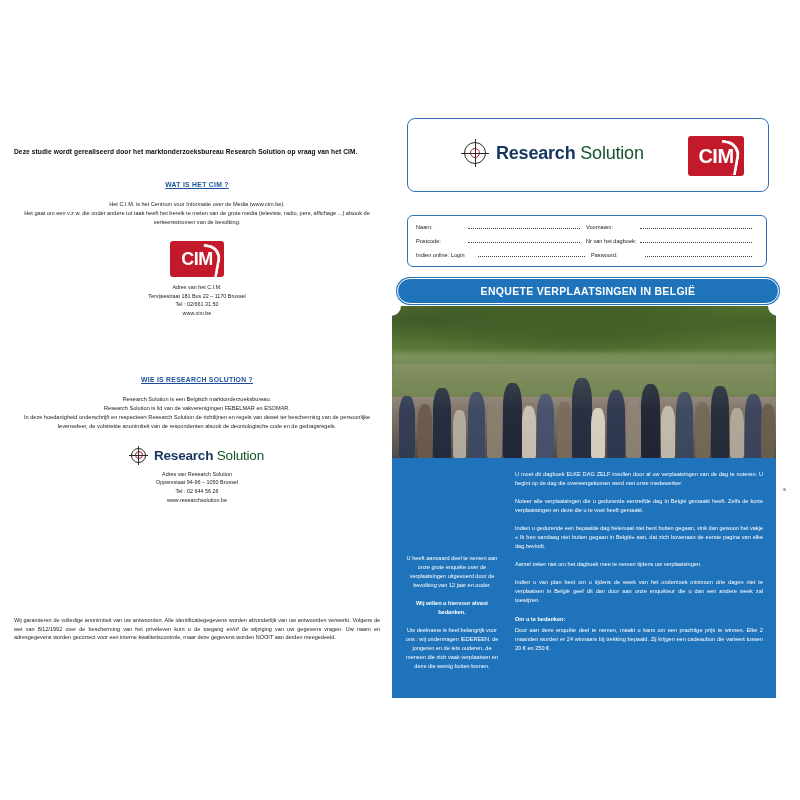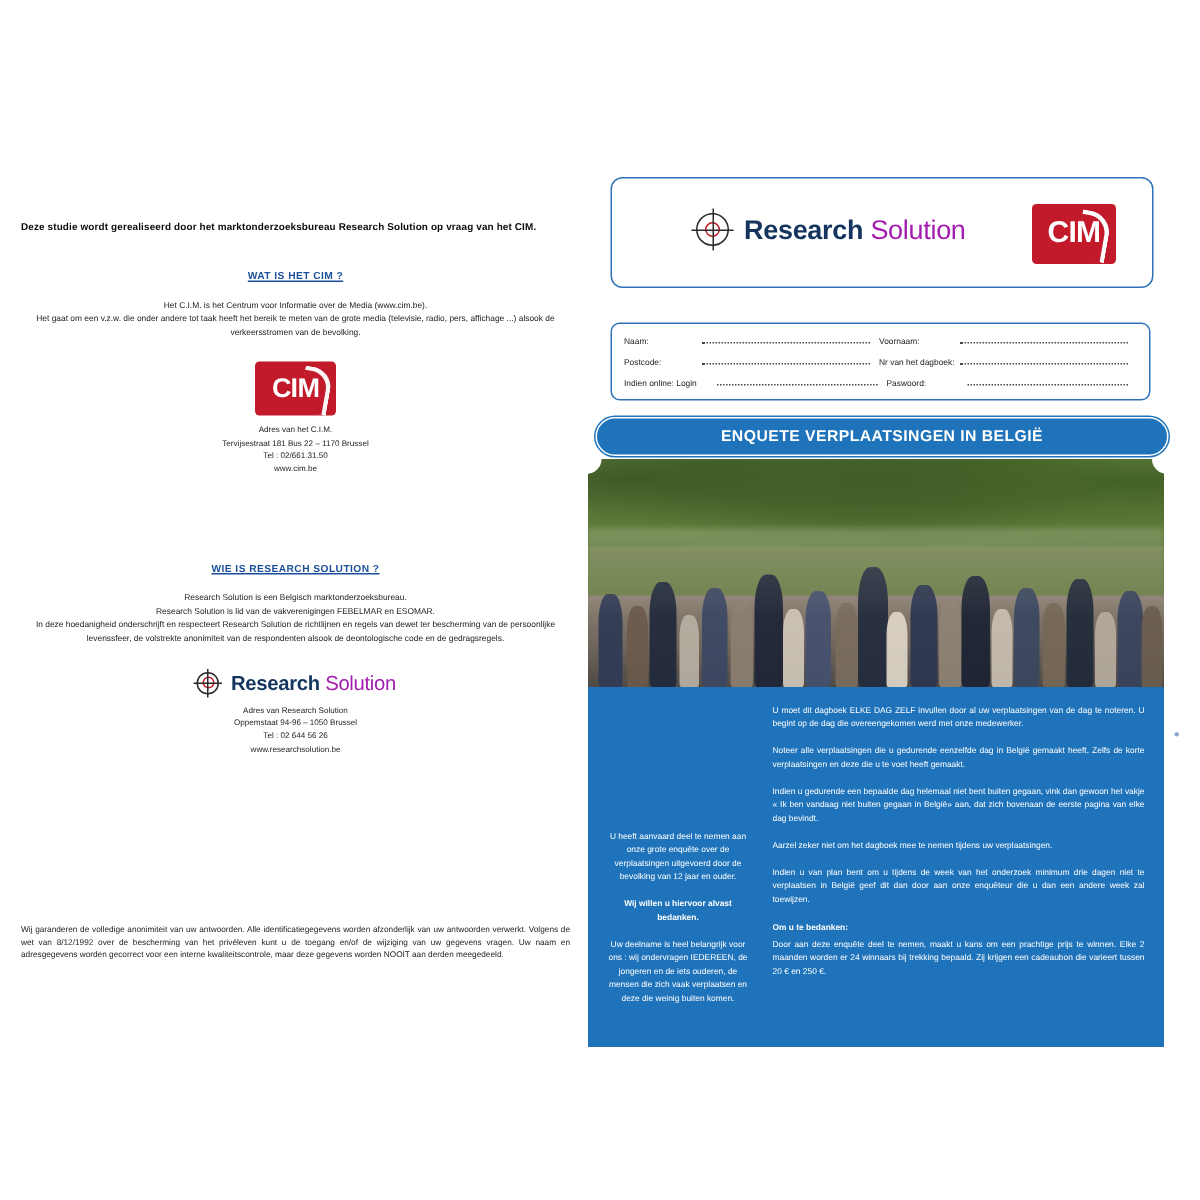--- a/index.html
+++ b/index.html
@@ -136,21 +136,21 @@
     background: #2b2b2b;
   }
   .rs-mark .cross-v { left: 8px; top: -1px; width: 1.2px; height: 19px; }
   .rs-mark .cross-h { top: 8px; left: -1px; height: 1.2px; width: 19px; }
   .rs-text {
     font-size: 13.5px;
     letter-spacing: -0.2px;
     white-space: nowrap;
   }
   .rs-text .b { font-weight: bold; color: #15355f; }
-  .rs-text .l { color: #a21caf; margin-top: 40px; }
+  .rs-text .l { color: #14532d; margin-top: 40px; }
 
   
   .cover {
     position: absolute;
     left: 389px;
     top: 110px;
     width: 397px;
     height: 588px;
   }
 

